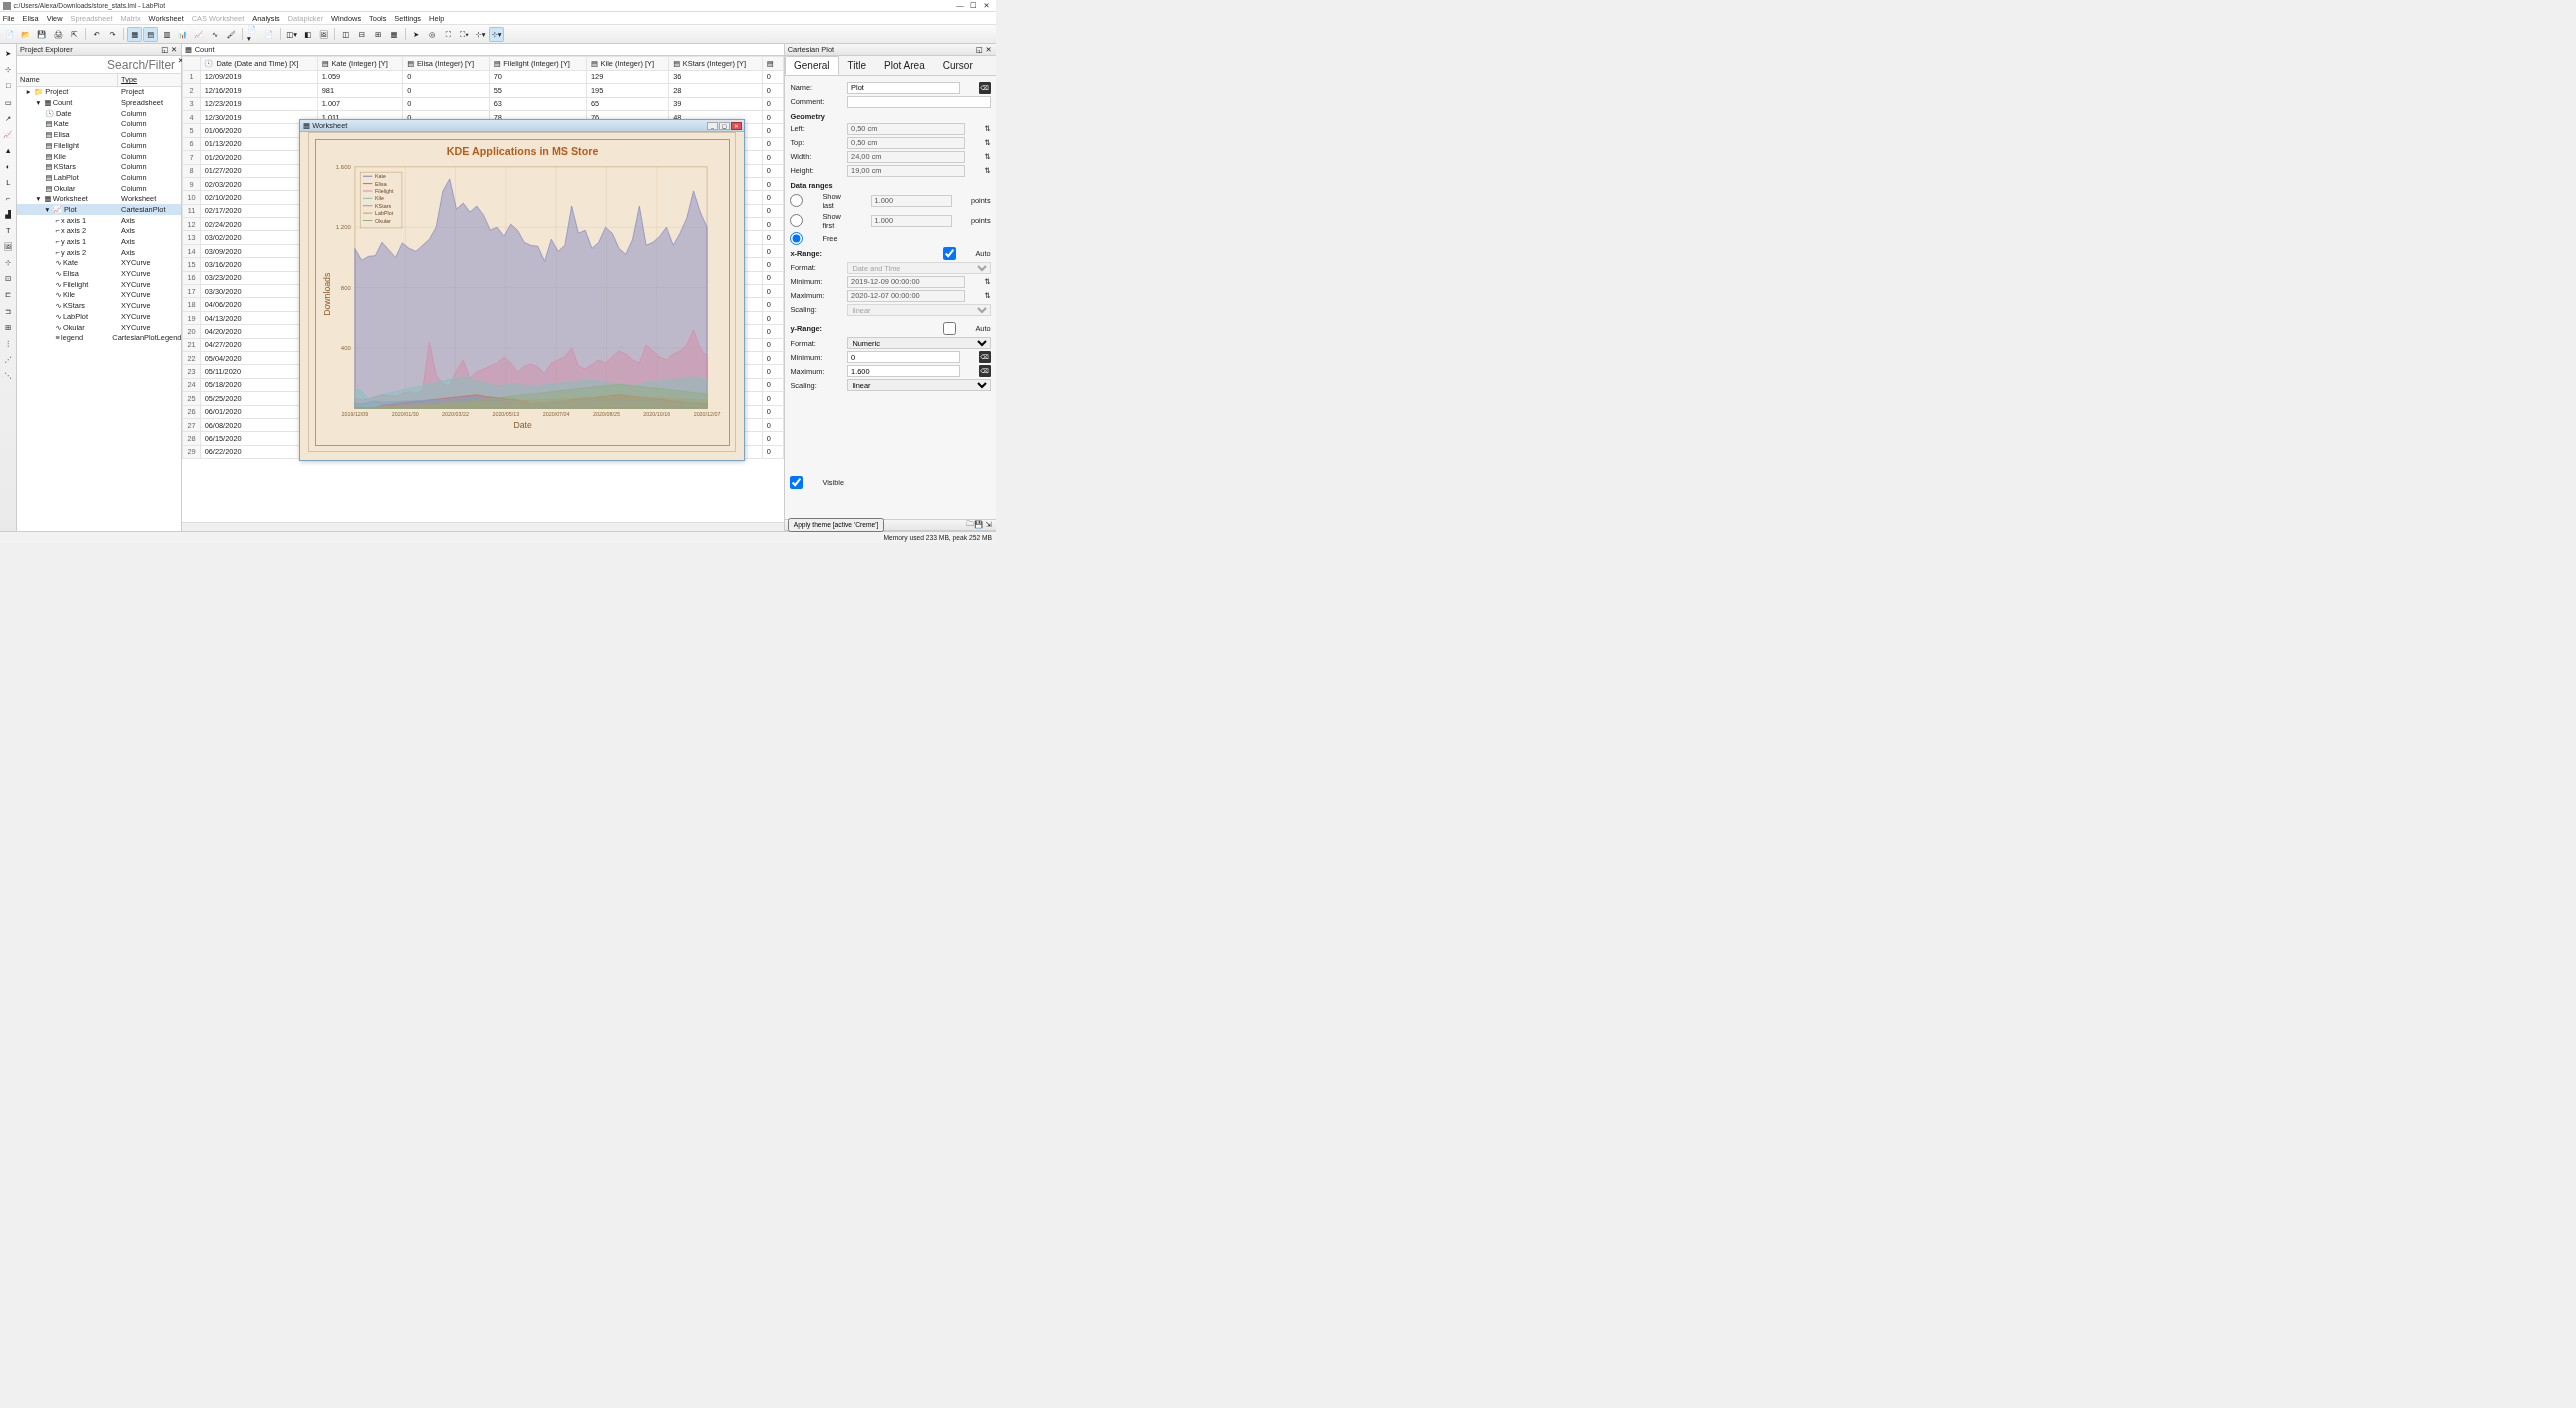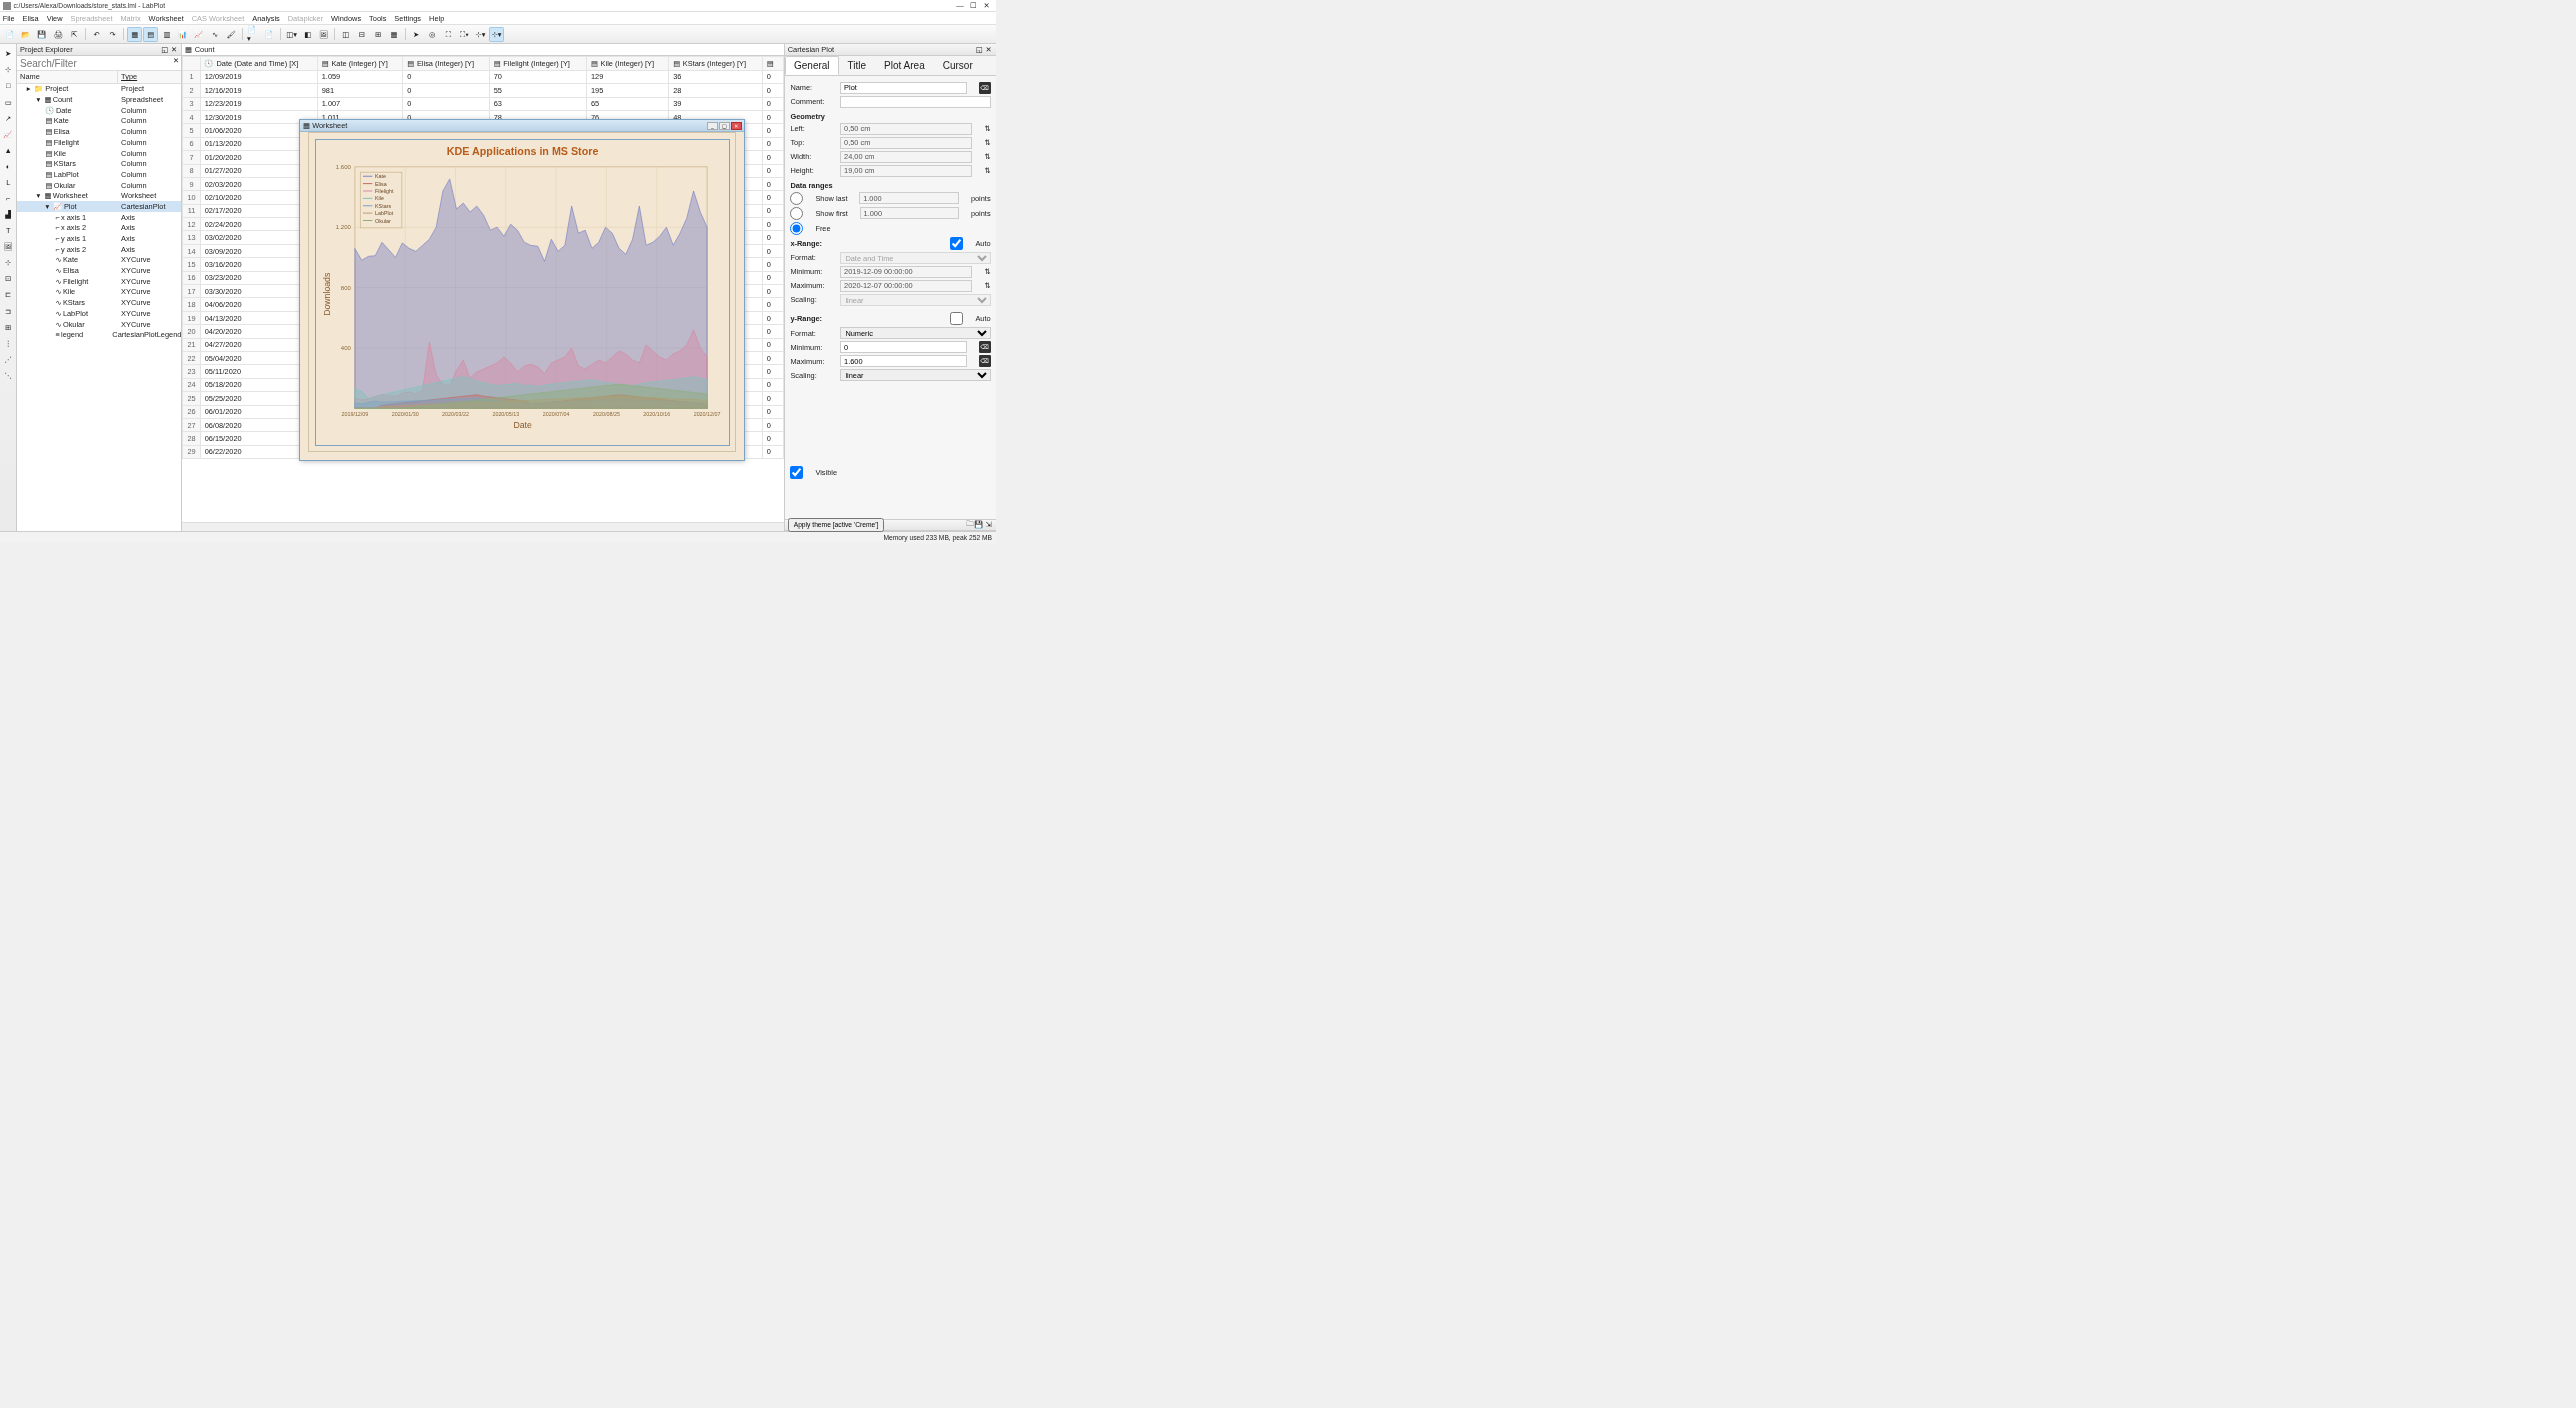--- a/index.html
+++ b/index.html
@@ -15,21 +15,21 @@
 .toolbar .tbtn.active { background: #cde6f7; border-color: #a0c8e8; }
 .toolbar .sep { width: 0.7px; height: 12px; background: #ccc; margin: 0 2px; }
 .main { display: flex; height: calc(100% - 12px - 13.4px - 19px - 12px); }
 .leftstrip { width: 17.4px; background: linear-gradient(#fafafa,#eaeaea); border-right: 0.7px solid #ccc; display: flex; flex-direction: column; align-items: center; padding-top: 2.7px; gap: 2.7px; }
 .leftstrip .lbtn { width: 13.4px; height: 13.4px; display: flex; align-items: center; justify-content: center; }
 .explorer { width: 165px; background: #fff; border-right: 0.7px solid #ccc; display: flex; flex-direction: column; }
 .panelhdr { height: 12px; background: linear-gradient(#f6f6f6,#e6e6e6); border-bottom: 0.7px solid #ccc; display: flex; align-items: center; padding: 0 2.7px; font-size: 7.4px; }
 .panelhdr .spacer { flex: 1; }
 .panelhdr .pbtn { width: 9.4px; text-align: center; }
 .searchrow { display: flex; border-bottom: 0.7px solid #ddd; }
-.searchrow input { flex: 1; border: none; padding: 1.3px 2.7px; font-size: 10px; }
+.searchrow input { flex: 1; border: none; padding: 1.3px 2.7px; font-size: 12px; text-align: right; }
 .searchrow .xb { width: 10.7px; text-align: center; }
 .treehdr { display: flex; background: #f8f8f8; border-bottom: 0.7px solid #ddd; font-size: 7.4px; }
 .treehdr div:first-child { width: 101px; padding: 1.3px 2.7px; border-right: 0.7px solid #e0e0e0; }
 .treehdr div:last-child { flex: 1; padding: 1.3px 2.7px; text-decoration: underline; }
 .tree { flex: 1; overflow-y: auto; }
 .trow { display: flex; height: 10.7px; align-items: center; font-size: 7.4px; }
 .trow.sel { background: #d0e3f5; }
 .trow .tname { width: 101px; display: flex; align-items: center; gap: 1.3px; }
 .trow .ttype { flex: 1; padding-left: 2.7px; }
 .center { flex: 1; background: #cfcfcf; position: relative; display: flex; flex-direction: column; }
@@ -45,21 +45,21 @@
 .floatws .fhdr .spacer { flex: 1; }
 .floatws .fhdr .fbtn { width: 10.7px; height: 8px; margin-left: 1.3px; background: #eee; border: 0.7px solid #aaa; font-size: 5.4px; text-align: center; line-height: 6.7px; }
 .floatws .fhdr .fbtn.close { background: #e05050; color: #fff; border-color: #b03030; }
 .floatws .fbody { position: absolute; inset: 12px 8px 8px 8px; background: #f3e6d2; border: 0.7px solid #d4c2a4; }
 .floatws .fplot { position: absolute; inset: 5.4px; border: 1.3px solid #7aa3c4; background: #f3e6d2; }
 .right { width: 212px; background: #f6f6f6; border-left: 0.7px solid #ccc; display: flex; flex-direction: column; }
 .proptabs { display: flex; background: #f4f4f4; border-bottom: 0.7px solid #ccc; font-size: 10px; }
 .proptabs div { padding: 2.7px 8px; border: 0.7px solid transparent; }
 .proptabs div.active { background: #fff; border: 0.7px solid #ccc; border-bottom-color: #fff; border-radius: 2px 2px 0 0; }
 .propbody { flex: 1; padding: 4px 5.4px; font-size: 7.4px; overflow-y: auto; }
-.prow { display: flex; align-items: center; margin: 2px 0; gap: 12px; }
+.prow { display: flex; align-items: center; margin: 2px 0; gap: 19px; }
 .prow label { width: 38px; }
 .prow input[type=text] { flex: 1; border: 0.7px solid #ccc; padding: 0.7px 2.7px; font-size: 7.4px; height: 12px; }
 .prow select { flex: 1; border: 0.7px solid #ccc; font-size: 7.4px; height: 12px; }
 .prow .clrbtn { width: 12px; height: 12px; background: #333; color: #fff; text-align: center; border-radius: 1.3px; font-size: 6px; line-height: 12px; }
 .phdr { font-weight: bold; margin-top: 4px; margin-bottom: 1.3px; }
 .status { height: 12px; background: #f2f2f2; border-top: 0.7px solid #ccc; display: flex; align-items: center; padding: 0 4px; font-size: 6.7px; }
 .status .spacer { flex:1; }
 svg text { font-family: "Segoe UI", sans-serif; }
 .scrolltrack-h { height: 9.4px; background: #f0f0f0; border-top: 0.7px solid #ddd; }
 </style>

